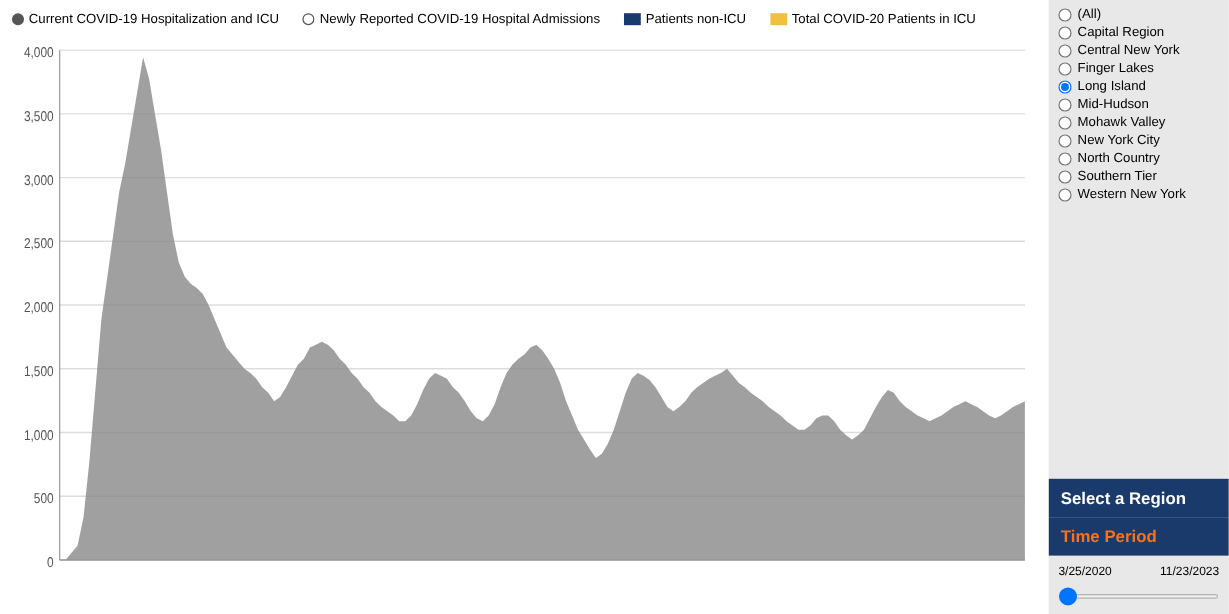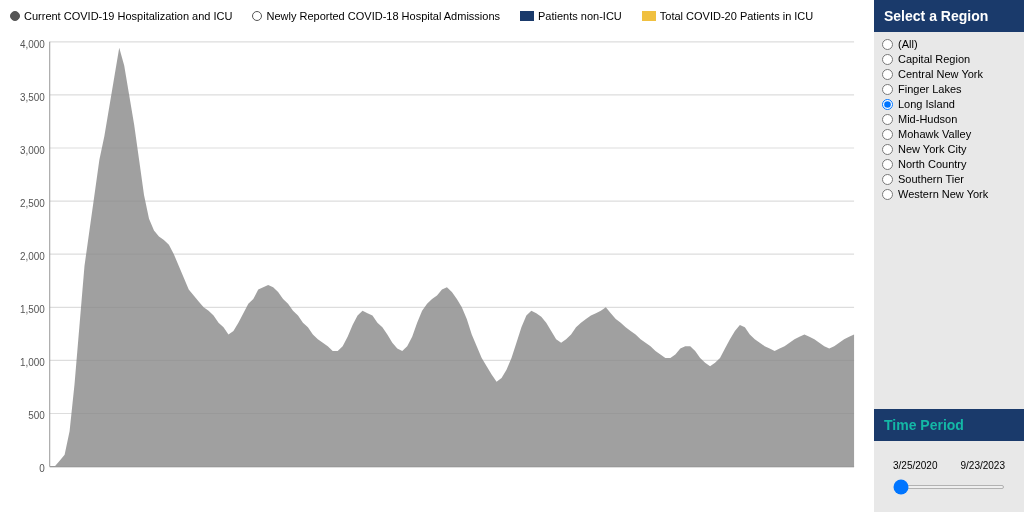--- a/index.html
+++ b/index.html
@@ -105,28 +105,28 @@
       width: 11px;
       height: 11px;
     }
 
     .region-item.selected {
       
     }
 
     #time-period-header {
       background: #1a3a6b;
-      color: #14b8a6;
+      color: #f97316;
       font-size: 14px;
       font-weight: bold;
       padding: 8px 10px;
     }
 
     #time-period-section {
-      padding: 19px;
+      padding: 8px;
     }
 
     .time-labels {
       display: flex;
       justify-content: space-between;
       font-size: 10px;
       margin-bottom: 4px;
     }
 
     .slider-container {
@@ -142,21 +142,21 @@
 <body>
 
 <div id="main-content">
   <div id="legend">
     <div class="legend-item">
       <span class="legend-circle filled"></span>
       <span>Current COVID-19 Hospitalization and ICU</span>
     </div>
     <div class="legend-item">
       <span class="legend-circle"></span>
-      <span>Newly Reported COVID-18 Hospital Admissions</span>
+      <span>Newly Reported COVID-19 Hospital Admissions</span>
     </div>
     <div class="legend-item">
       <span class="legend-box dark-blue"></span>
       <span>Patients non-ICU</span>
     </div>
     <div class="legend-item">
       <span class="legend-box yellow"></span>
       <span>Total COVID-20 Patients in ICU</span>
     </div>
   </div>
@@ -191,21 +191,20 @@
           850,370
         "></polygon>
 
       <line x1="40" y1="10" x2="40" y2="370" stroke="#999" stroke-width="1"></line>
       <line x1="40" y1="370" x2="850" y2="370" stroke="#999" stroke-width="1"></line>
     </svg>
   </div>
 </div>
 
 <div id="sidebar">
-  <div id="select-region-header">Select a Region</div>
   <div id="region-list">
       <div class="region-item">
         <input type="radio" name="region" style="">
         <span>(All)</span>
       </div>
       <div class="region-item">
         <input type="radio" name="region" style="">
         <span>Capital Region</span>
       </div>
       <div class="region-item">
@@ -238,23 +237,24 @@
       </div>
       <div class="region-item">
         <input type="radio" name="region" style="">
         <span>Southern Tier</span>
       </div>
       <div class="region-item">
         <input type="radio" name="region" style="">
         <span>Western New York</span>
       </div>
     </div>
+  <div id="select-region-header">Select a Region</div>
   <div id="time-period-header">Time Period</div>
   <div id="time-period-section">
     <div class="time-labels">
       <span>3/25/2020</span>
-      <span>9/23/2023</span>
+      <span>11/23/2023</span>
     </div>
     <div class="slider-container">
       <input type="range" min="0" max="100" value="0" style="">
     </div>
   </div>
 </div>
 
 </body></html>

